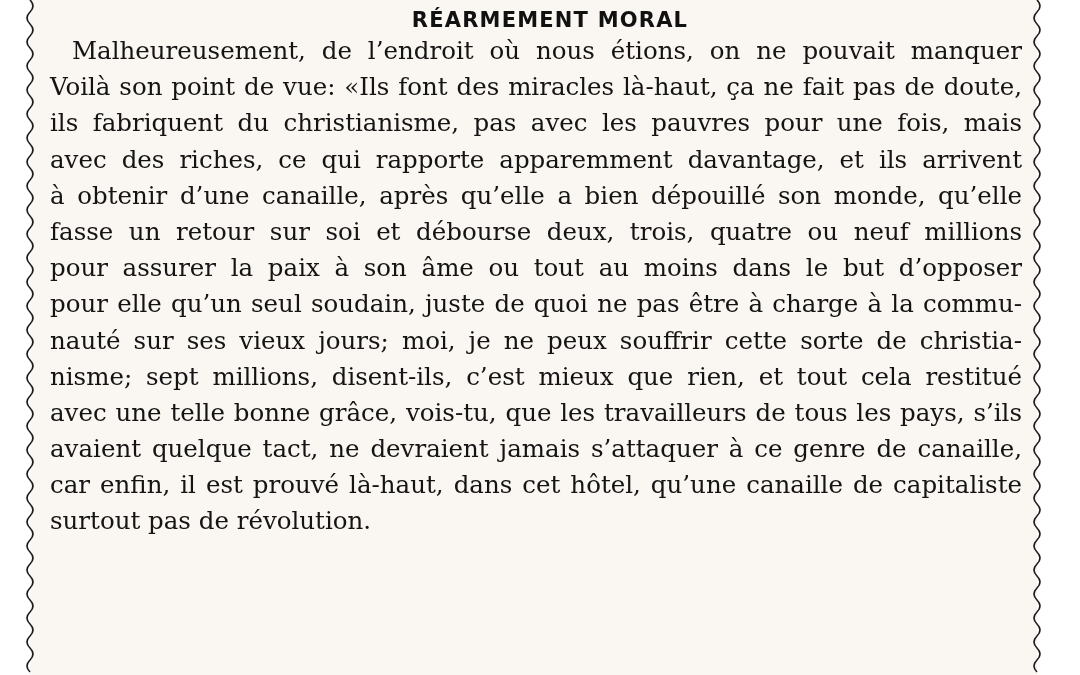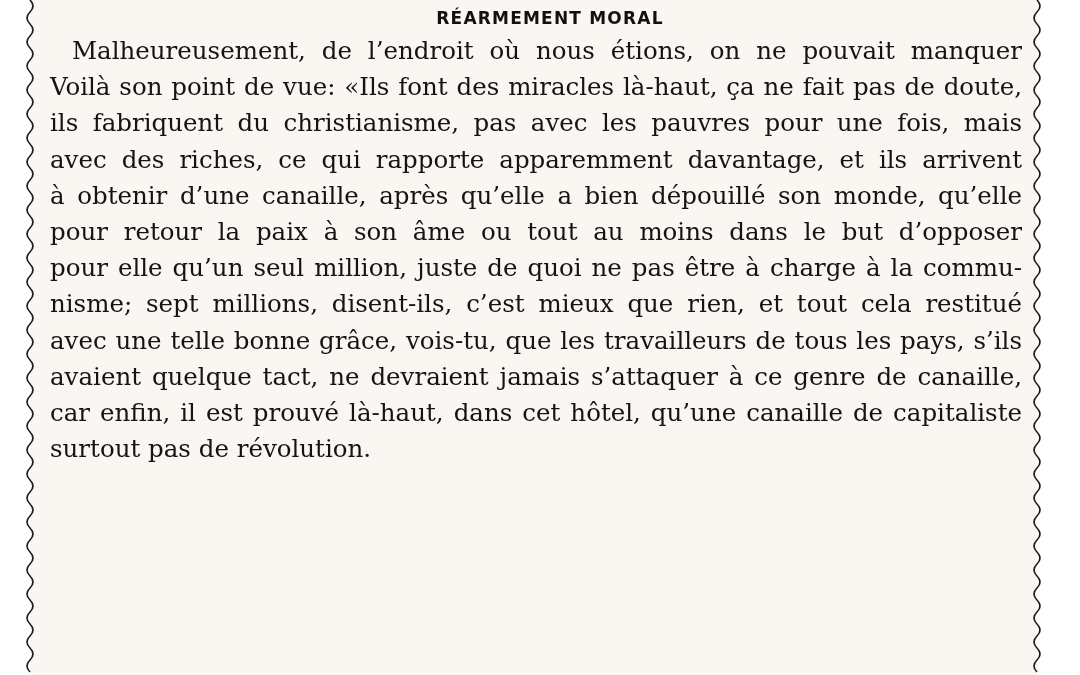--- a/index.html
+++ b/index.html
@@ -12,21 +12,21 @@
     background: #faf6f1;
   }
   .border {
     position: absolute; top: 0; width: 14px; height: 675px;
   }
   .border.left { left: 23px; }
   .border.right { left: 1030px; }
   .title {
     position: absolute; top: 8px; left: 0; width: 1080px; text-align: center;
     font-family: "DejaVu Sans", sans-serif; font-weight: bold;
-    font-size: 17px; letter-spacing: 1.2px; color: #111;
+    font-size: 21px; letter-spacing: 1.2px; color: #111;
     padding-left: 20px; box-sizing: border-box;
   }
   .text {
     position: absolute; left: 50px; top: 33px; width: 972px;
     font-family: "DejaVu Serif", serif; font-size: 24.5px;
     color: #141414;
   }
   .line {
     height: 36.2px; line-height: 36.2px; white-space: nowrap;
     text-align: justify; text-align-last: justify;
@@ -47,20 +47,22 @@
 </svg>
 
 <div class="title">RÉARMEMENT MORAL</div>
 
 <div class="text">
   <div class="line first">Malheureusement, de l’endroit où nous étions, on ne pouvait manquer</div>
   <div class="line">Voilà son point de vue: «Ils font des miracles là-haut, ça ne fait pas de doute,</div>
   <div class="line">ils fabriquent du christianisme, pas avec les pauvres pour une fois, mais</div>
   <div class="line">avec des riches, ce qui rapporte apparemment davantage, et ils arrivent</div>
   <div class="line">à obtenir d’une canaille, après qu’elle a bien dépouillé son monde, qu’elle</div>
-  <div class="line">pour retour la paix à son âme ou tout au moins dans le but d’opposer</div>
-  <div class="line">pour elle qu’un seul million, juste de quoi ne pas être à charge à la commu-</div>
+  <div class="line">fasse un retour sur soi et débourse deux, trois, quatre ou neuf millions</div>
+  <div class="line">pour assurer la paix à son âme ou tout au moins dans le but d’opposer</div>
+  <div class="line">pour elle qu’un seul soudain, juste de quoi ne pas être à charge à la commu-</div>
+  <div class="line">nauté sur ses vieux jours; moi, je ne peux souffrir cette sorte de christia-</div>
   <div class="line">nisme; sept millions, disent-ils, c’est mieux que rien, et tout cela restitué</div>
   <div class="line">avec une telle bonne grâce, vois-tu, que les travailleurs de tous les pays, s’ils</div>
   <div class="line">avaient quelque tact, ne devraient jamais s’attaquer à ce genre de canaille,</div>
   <div class="line">car enfin, il est prouvé là-haut, dans cet hôtel, qu’une canaille de capitaliste</div>
   <div class="line last">surtout pas de révolution.</div>
 </div>
 
 </body></html>

